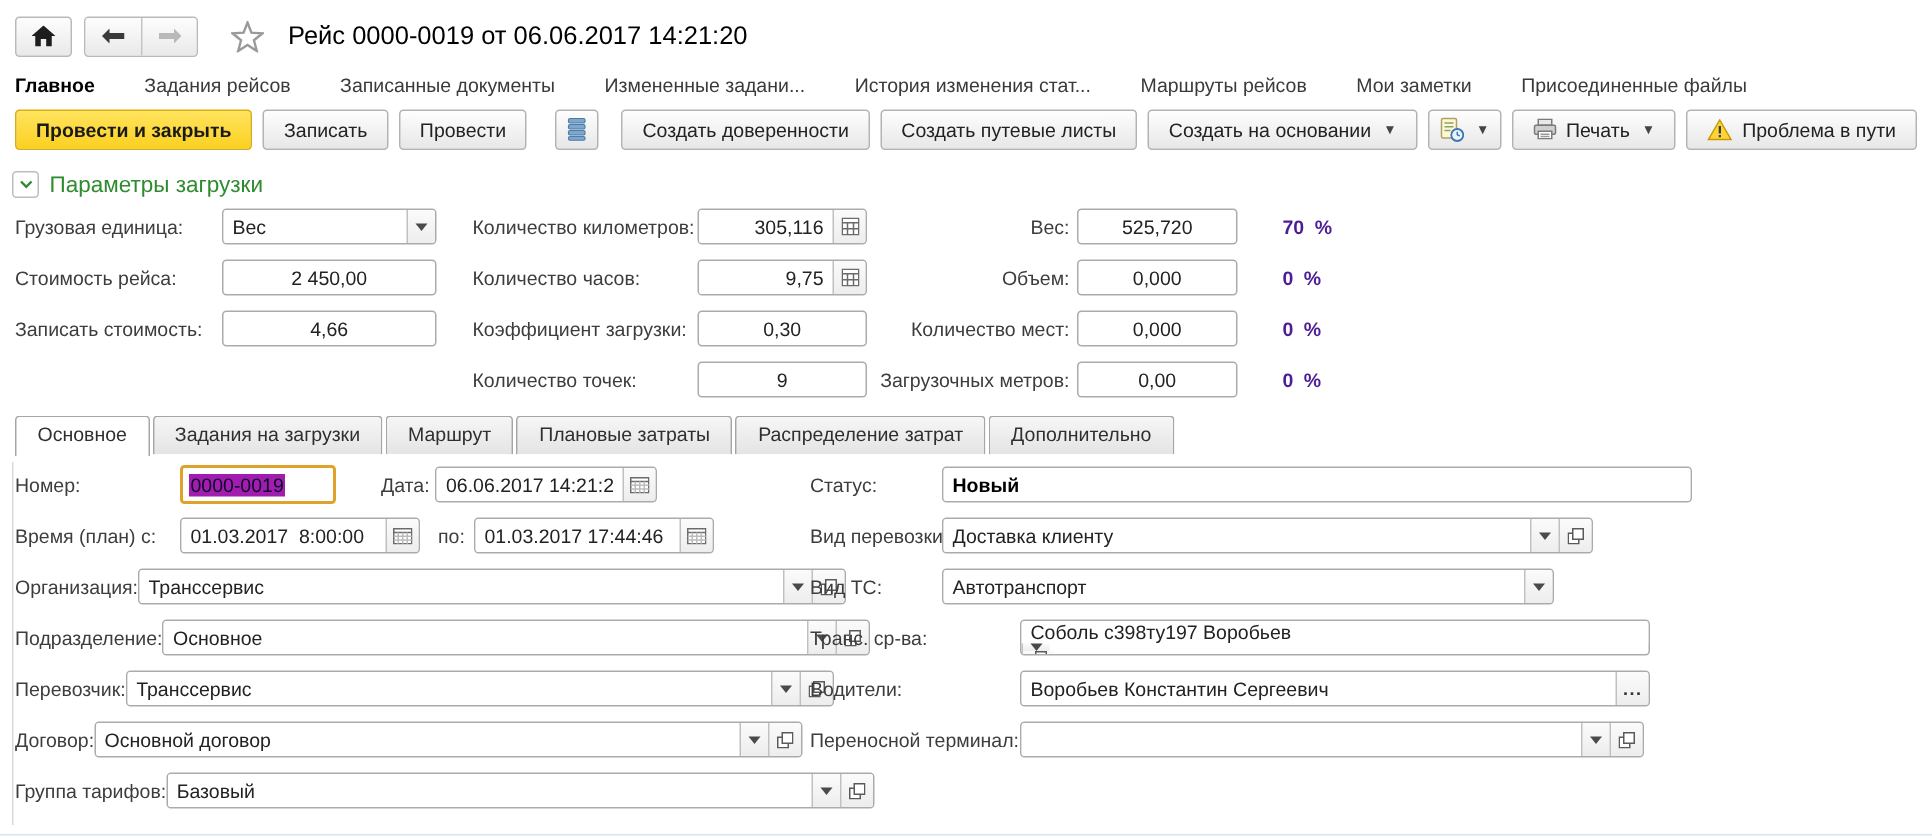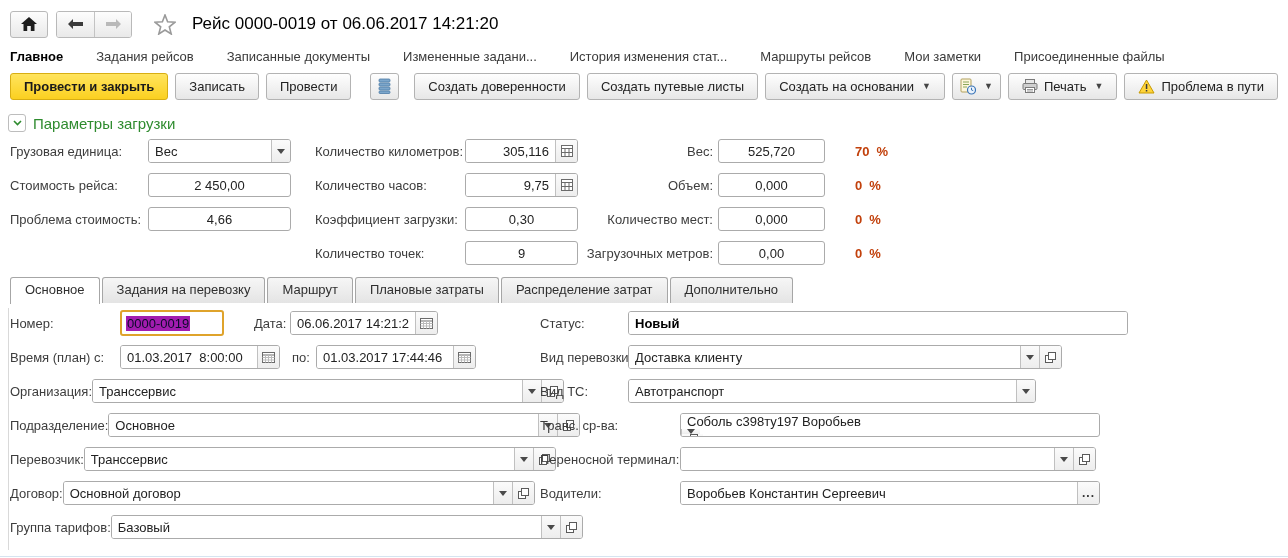--- a/index.html
+++ b/index.html
@@ -40,21 +40,21 @@
   .sec-title { color:#2e8b2e; font-size:15px; }
 
   .p-row { display:flex; align-items:center; height:34px; padding-left:10px; }
   .p-l1 { width:138px; color:#3d3d3d; }
   .p-f1 { width:143px; }
   .p-gap1 { width:24px; }
   .p-l2 { width:150px; color:#3d3d3d; }
   .p-f2 { width:113px; display:flex; }
   .p-l3 { width:135px; text-align:right; color:#3d3d3d; }
   .p-f3 { width:107px; margin-left:5px; }
-  .p-pct { margin-left:30px; font-weight:bold; color:#c2410c; width:44px; }
+  .p-pct { margin-left:30px; font-weight:bold; color:#4c1d95; width:44px; }
   .p-pct .sign { margin-left:7px; }
 
   .inp { border:1px solid #ababab; border-radius:3px; height:24px; width:100%;
     padding:0 6px; font-family:inherit; font-size:13px; color:#222; background:#fff; }
   .inp.num { text-align:center; }
   .grp { display:flex; border:1px solid #ababab; border-radius:3px; height:24px; background:#fff; overflow:hidden; width:100%; }
   .grp .tx { flex:1; border:0; outline:0; padding:0 6px; font-family:inherit; font-size:13px; color:#222; min-width:0; }
   .grp .tx.num { text-align:right; }
   .grp .seg { display:flex; align-items:center; justify-content:center; border-left:1px solid #c0c0c0;
     background:linear-gradient(#fbfbfb,#ededed); cursor:pointer; }
@@ -265,21 +265,21 @@
             </svg>
         </span>
       </span>
     </span>
     <span class="p-l3 lab">Объем:</span>
     <span class="p-f3"><input class="inp num" value="0,000" style=""></span>
     <span class="p-pct"><span>0</span><span class="sign">%</span></span>
   </div>
 
   <div class="p-row">
-    <span class="p-l1 lab">Проблема стоимость:</span>
+    <span class="p-l1 lab">Записать стоимость:</span>
     <span class="p-f1"><input class="inp num" value="4,66" style=""></span>
     <span class="p-gap1"></span>
     <span class="p-l2 lab">Коэффициент загрузки:</span>
     <span class="p-f2">
         <input class="inp num" value="0,30" style="">
       </span>
     <span class="p-l3 lab">Количество мест:</span>
     <span class="p-f3"><input class="inp num" value="0,000" style=""></span>
     <span class="p-pct"><span>0</span><span class="sign">%</span></span>
   </div>
@@ -293,21 +293,21 @@
         <input class="inp num" value="9" style="">
       </span>
     <span class="p-l3 lab">Загрузочных метров:</span>
     <span class="p-f3"><input class="inp num" value="0,00" style=""></span>
     <span class="p-pct"><span>0</span><span class="sign">%</span></span>
   </div>
 </div>
 
 <div class="tabs">
   <div class="tab active">Основное</div>
-  <div class="tab">Задания на перевозку</div>
+  <div class="tab">Задания на загрузки</div>
   <div class="tab">Маршрут</div>
   <div class="tab">Плановые затраты</div>
   <div class="tab">Распределение затрат</div>
   <div class="tab">Дополнительно</div>
 </div>
 
 <div class="form">
   <div class="vline"></div>
 
   <div class="col col-left">
@@ -481,39 +481,39 @@
           </span>
         <span class="seg sq-seg">
           <svg width="11" height="11" viewBox="0 0 11 11">
               <rect x="0.5" y="3.5" width="7" height="7" fill="#fff" stroke="#5a5a5a"></rect>
               <rect x="3.5" y="0.5" width="7" height="7" fill="#fff" stroke="#5a5a5a"></rect>
             </svg>
         </span>
       </span>
     </div>
     <div class="f-row">
+      <span class="lab lab-r2">Водители:</span>
+      <span class="grp w-r5" style="flex:none;">
+        <input class="tx" value="Воробьев Константин Сергеевич" style="">
+        <span class="seg sq-seg">
+            <span class="ellip">...</span>
+          </span>
+      </span>
+    </div>
+    <div class="f-row">
       <span class="lab lab-r2">Переносной терминал:</span>
       <span class="grp w-r6" style="flex:none;">
         <input class="tx" value="" style="">
         <span class="seg dd-seg">
             <span class="dd-tri"></span>
           </span>
         <span class="seg sq-seg">
           <svg width="11" height="11" viewBox="0 0 11 11">
               <rect x="0.5" y="3.5" width="7" height="7" fill="#fff" stroke="#5a5a5a"></rect>
               <rect x="3.5" y="0.5" width="7" height="7" fill="#fff" stroke="#5a5a5a"></rect>
             </svg>
         </span>
       </span>
     </div>
-    <div class="f-row">
-      <span class="lab lab-r2">Водители:</span>
-      <span class="grp w-r5" style="flex:none;">
-        <input class="tx" value="Воробьев Константин Сергеевич" style="">
-        <span class="seg sq-seg">
-            <span class="ellip">...</span>
-          </span>
-      </span>
-    </div>
   </div>
 </div>
 
 <div class="bottom-line"></div>
 
 </body></html>

